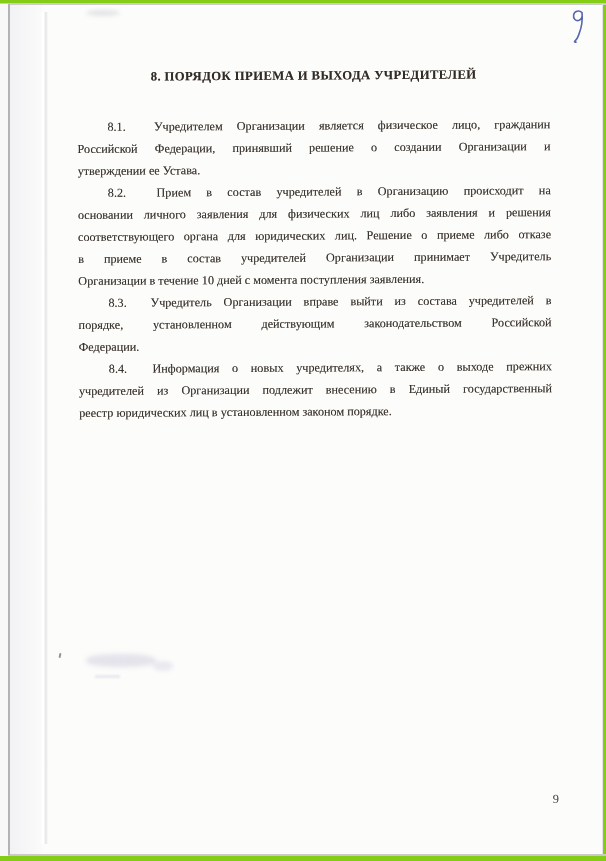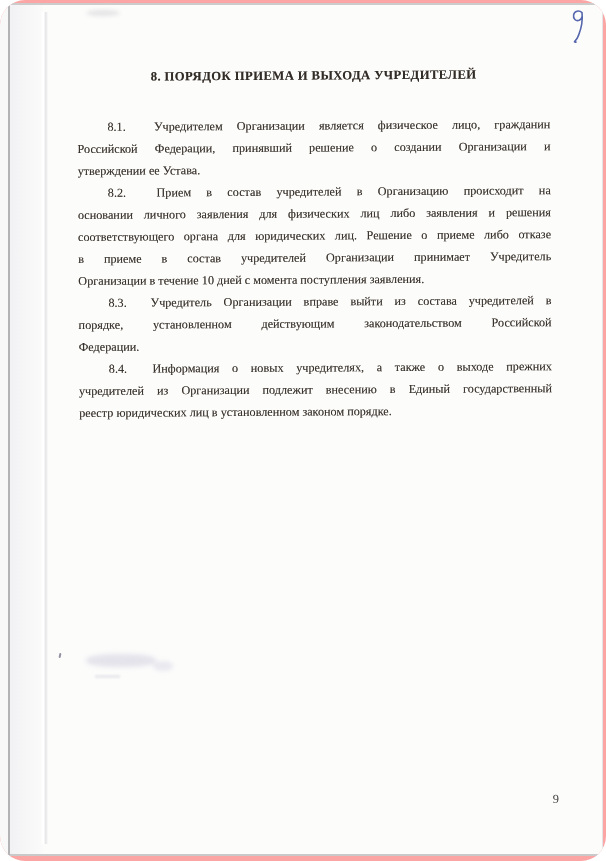--- a/index.html
+++ b/index.html
@@ -1,23 +1,22 @@
 <!DOCTYPE html>
 <html><head>
 <meta charset="utf-8">
 <style>
   html, body { margin: 0; padding: 0; background: #ffffff; }
   .viewport {
     position: relative;
     width: 606px;
     height: 861px;
     overflow: hidden;
-    background: #fca5a5;
+    background: #84cc16;
     font-family: "Liberation Serif", serif;
-    border-radius: 25px;
   }
   
   .scan-area {
     position: absolute;
     left: 8px; top: 4px;
     width: 595px; height: 851px;
     background: #fcfcfb;
   }
   
   .edge-top    { position: absolute; left: 0;     top: 3px;   width: 606px; height: 1.5px; background: #cccccc; }

